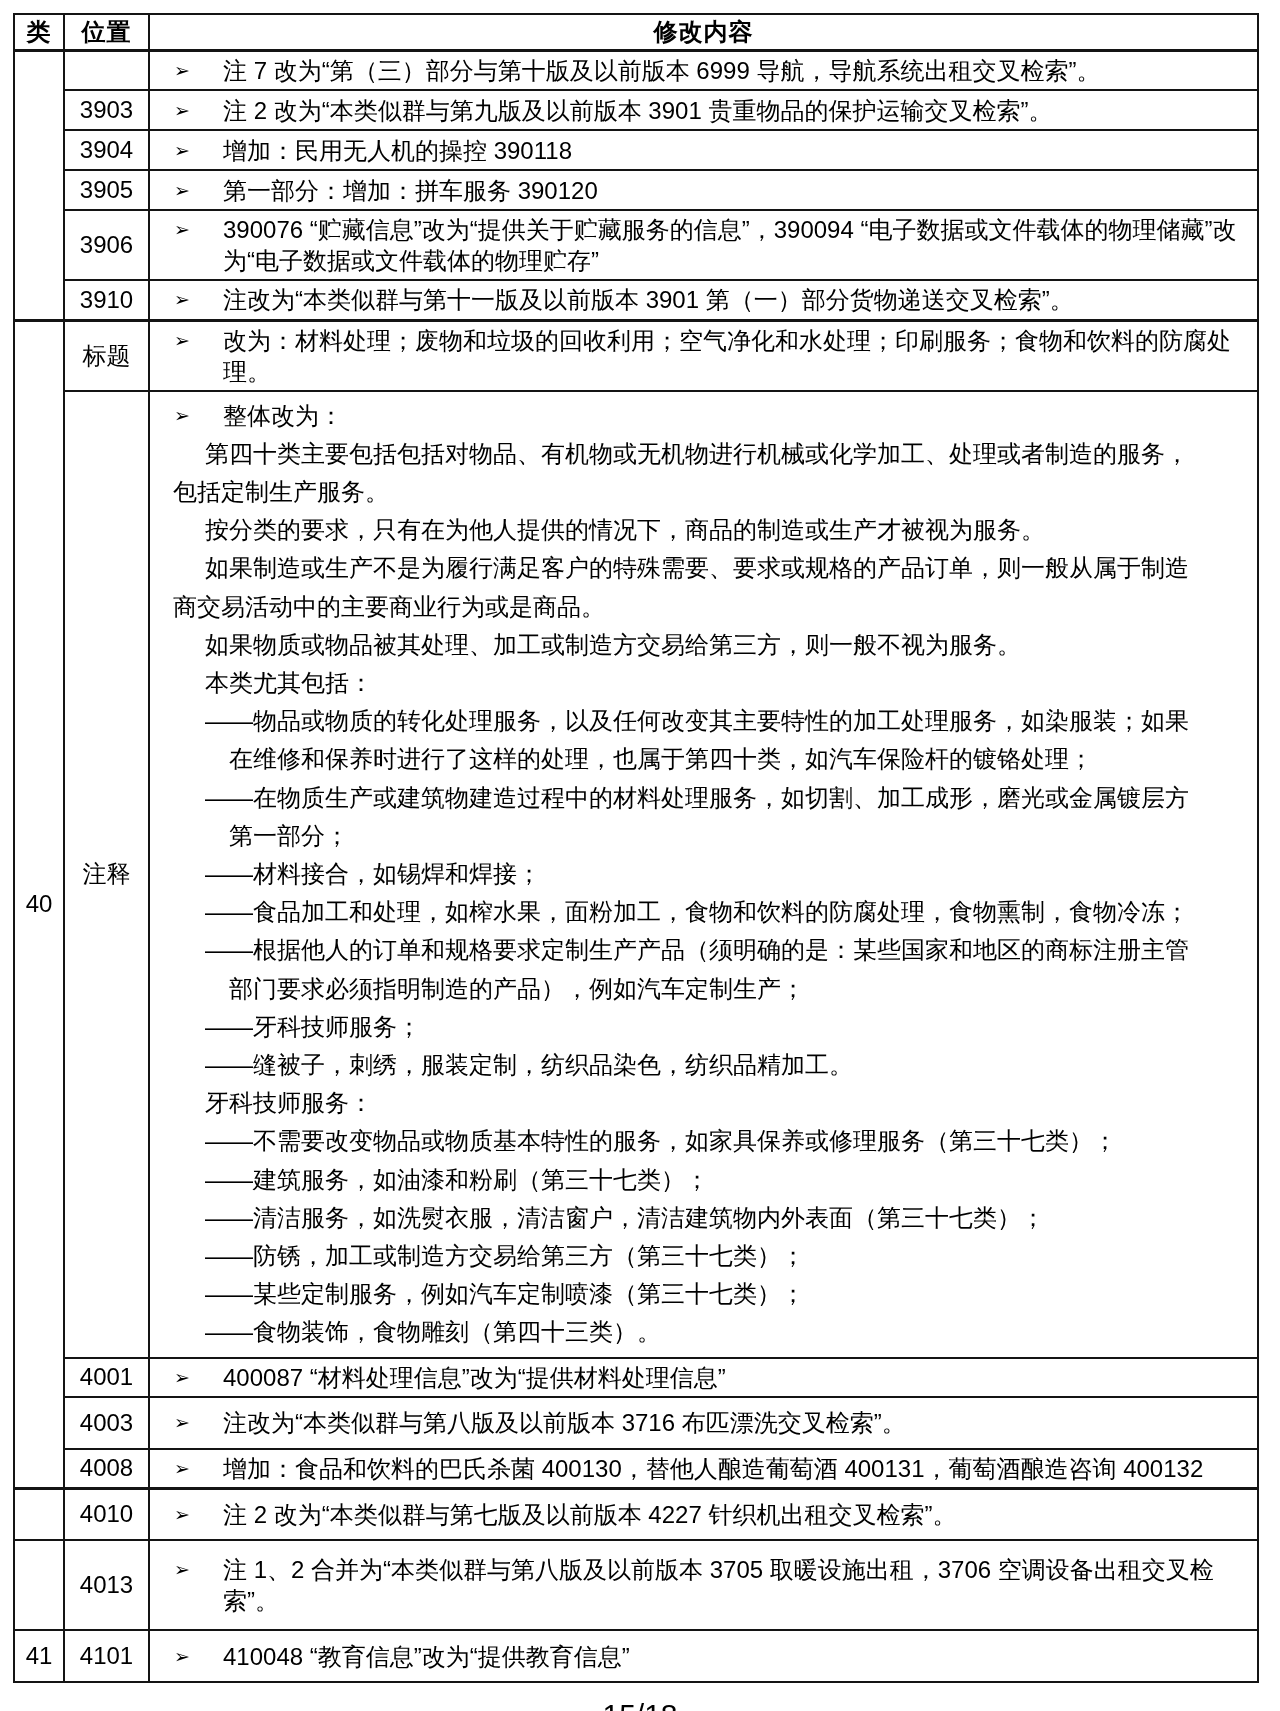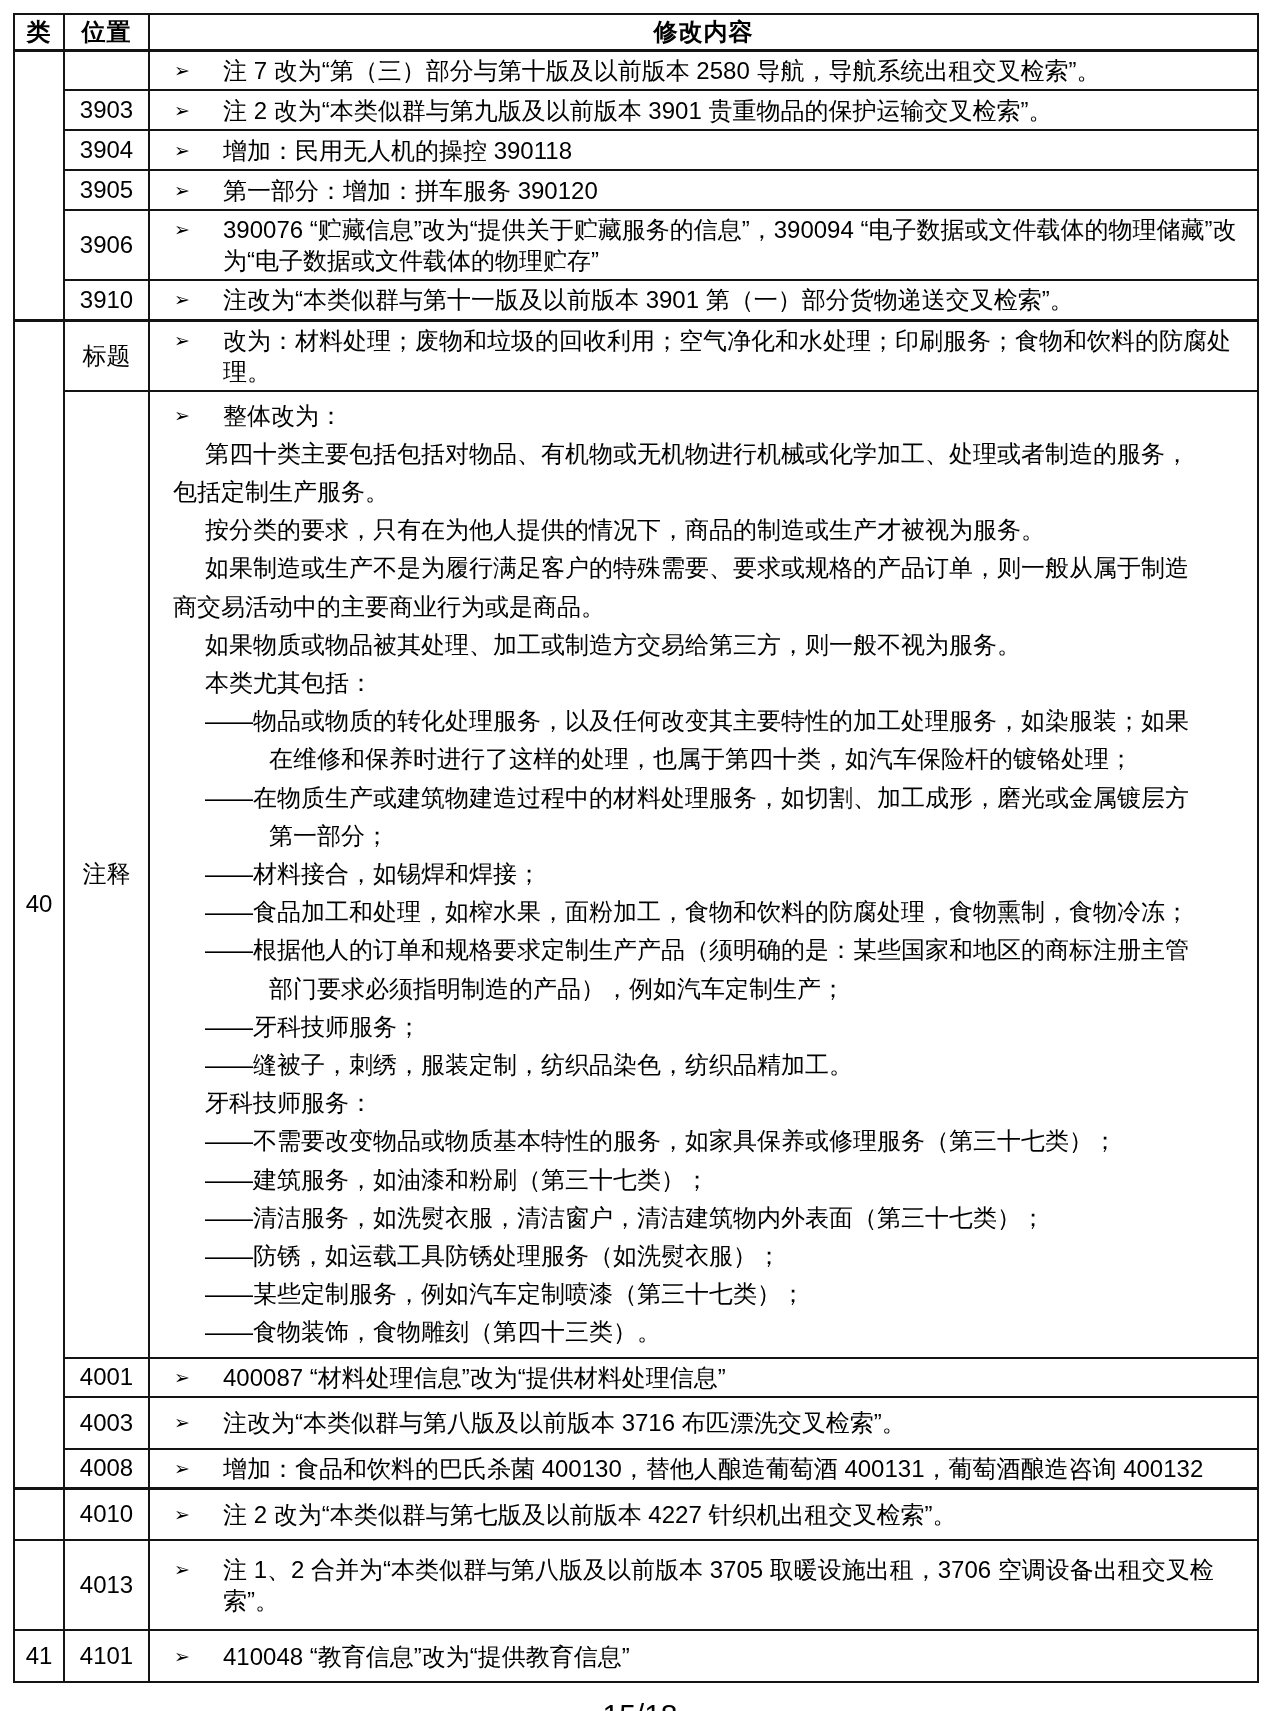--- a/index.html
+++ b/index.html
@@ -59,21 +59,21 @@
     font-size: 19px;
     line-height: inherit;
   }
   td.note-cell {
     vertical-align: top;
     padding: 5px 6px 5px 23px;
   }
   .nl { line-height: 38.2px; }
   .nl.li { padding-left: 50px; line-height: 38.2px; }
   .ind1 { margin-left: 32px; }
-  .ind2 { margin-left: 96px; }
+  .ind2 { margin-left: 56px; }
   .h34 { height: 34px; }
   .h39 { height: 39px; }
   .h40 { height: 40px; }
   .h45 { height: 37px; }
   .h47 { height: 52px; }
   .h67 { height: 67px; }
   .h71 { height: 90px; }
   .footer {
     margin-top: 15px;
     text-align: center;
@@ -95,21 +95,21 @@
         <tr class="header-row h34">
       <th>类</th>
       <th>位置</th>
       <th>修改内容</th>
     </tr>
 
     <tr class="h39">
       <td class="cls" rowspan="6"></td>
       <td class="pos"></td>
       <td class="content">
-        <div class="li"><span class="bullet">➢</span><span>注 7 改为“第（三）部分与第十版及以前版本 2580 导航，导航系统出租交叉检索”。</span></div>
+        <div class="li"><span class="bullet">➢</span><span>注 7 改为“第（三）部分与第十版及以前版本 6999 导航，导航系统出租交叉检索”。</span></div>
       </td>
     </tr>
     <tr class="h40">
       <td class="pos">3903</td>
       <td class="content">
         <div class="li"><span class="bullet">➢</span><span>注 2 改为“本类似群与第九版及以前版本 3901 贵重物品的保护运输交叉检索”。</span></div>
       </td>
     </tr>
     <tr class="h40">
       <td class="pos">3904</td>
@@ -162,21 +162,21 @@
               <div class="nl ind1">——材料接合，如锡焊和焊接；</div>
               <div class="nl ind1">——食品加工和处理，如榨水果，面粉加工，食物和饮料的防腐处理，食物熏制，食物冷冻；</div>
               <div class="nl ind1">——根据他人的订单和规格要求定制生产产品（须明确的是：某些国家和地区的商标注册主管</div>
               <div class="nl ind2">部门要求必须指明制造的产品），例如汽车定制生产；</div>
               <div class="nl ind1">——牙科技师服务；</div>
               <div class="nl ind1">——缝被子，刺绣，服装定制，纺织品染色，纺织品精加工。</div>
               <div class="nl ind1">牙科技师服务：</div>
               <div class="nl ind1">——不需要改变物品或物质基本特性的服务，如家具保养或修理服务（第三十七类）；</div>
               <div class="nl ind1">——建筑服务，如油漆和粉刷（第三十七类）；</div>
               <div class="nl ind1">——清洁服务，如洗熨衣服，清洁窗户，清洁建筑物内外表面（第三十七类）；</div>
-              <div class="nl ind1">——防锈，如运载工具防锈处理服务（如洗熨衣服）；</div>
+              <div class="nl ind1">——防锈，加工或制造方交易给第三方（第三十七类）；</div>
               <div class="nl ind1">——某些定制服务，例如汽车定制喷漆（第三十七类）；</div>
               <div class="nl ind1">——食物装饰，食物雕刻（第四十三类）。</div>
             </div>
       </td>
     </tr>
     <tr class="h45">
       <td class="pos">4001</td>
       <td class="content">
         <div class="li"><span class="bullet">➢</span><span>400087 “材料处理信息”改为“提供材料处理信息”</span></div>
       </td>

